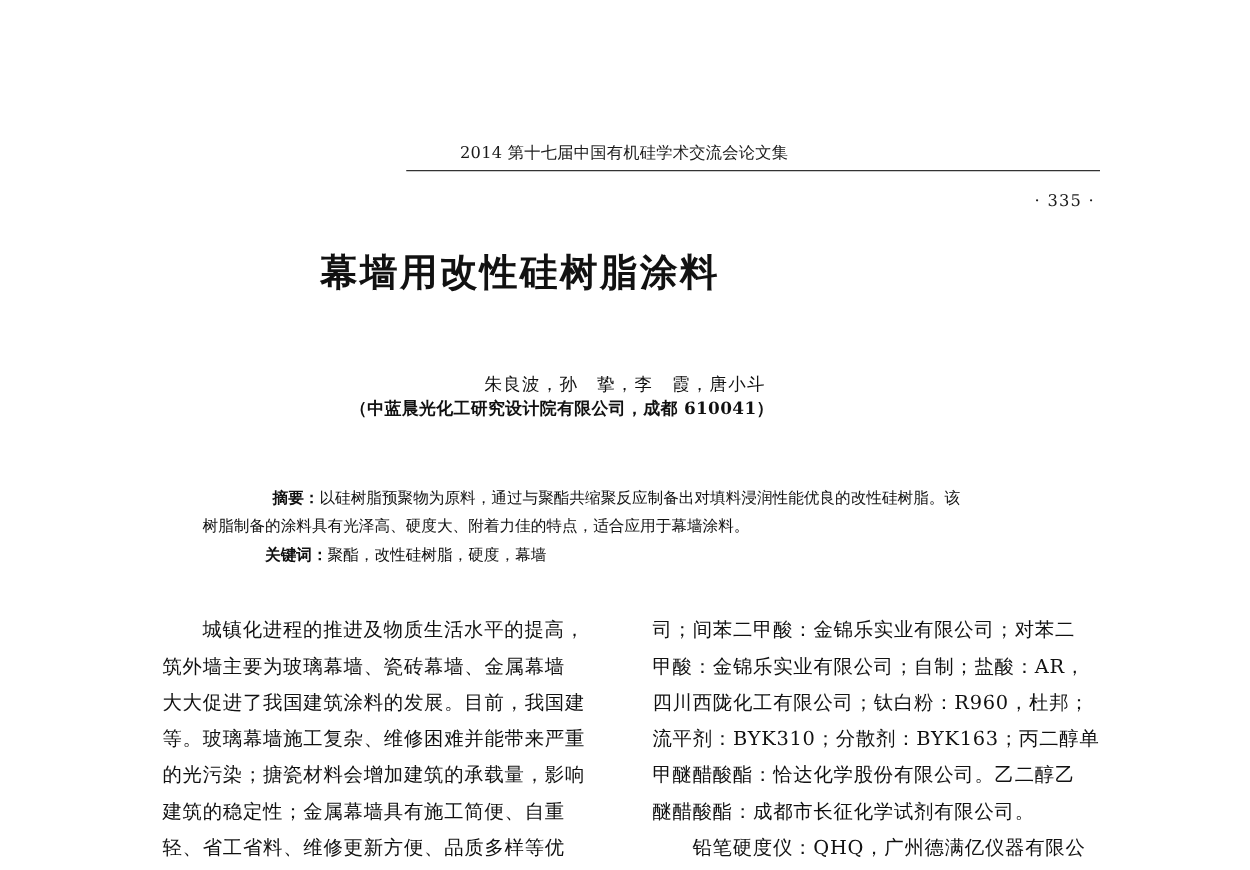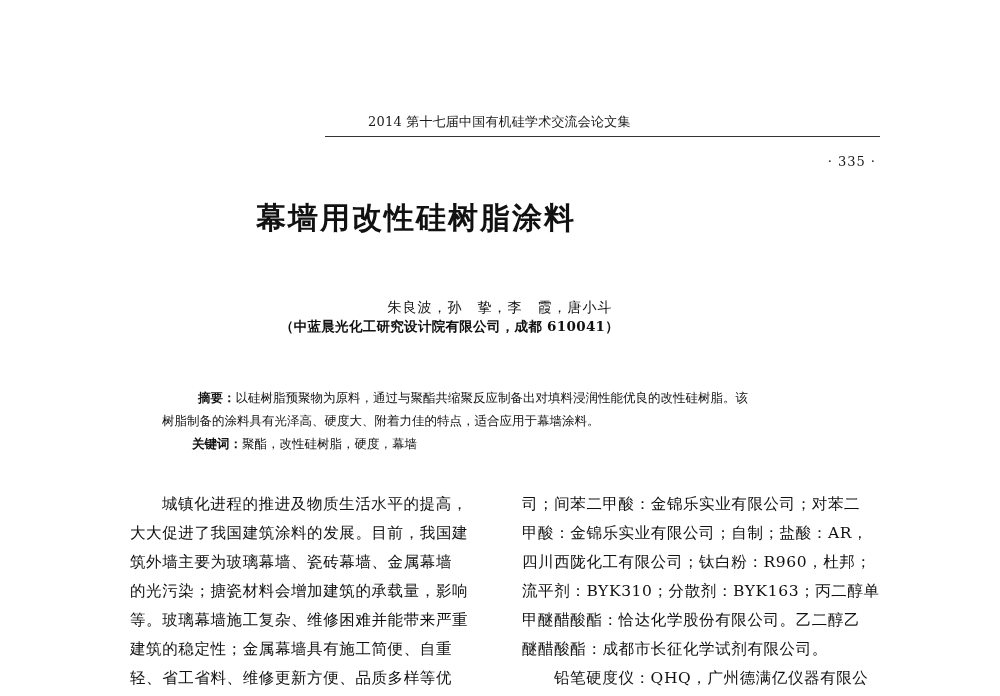--- a/index.html
+++ b/index.html
@@ -31,21 +31,21 @@
       font-size: 13.5px; letter-spacing: 0.3px; font-weight: bold;
     }
     .abstract {
       position: absolute; left: 162px; top: 386px; width: 700px;
       font-size: 12.5px; line-height: 23px;
     }
     .abstract .line1 { padding-left: 36px; white-space: nowrap; }
     .abstract .line2 { white-space: nowrap; }
     .abstract .line3 { padding-left: 30px; white-space: nowrap; }
     .label-bold {
-      font-family: "DejaVu Sans", "Liberation Sans", sans-serif; font-weight: bold;
+      font-family: "DejaVu Sans", "Liberation Sans", sans-serif; font-weight: bold; margin-left: 20px;
     }
     .col {
       position: absolute; top: 490px; width: 372px;
       font-size: 15.5px; line-height: 29px; letter-spacing: 0.6px;
     }
     .col-left { left: 130px; }
     .col-right { left: 522px; width: 368px; }
     .col .line { display: block; white-space: nowrap; }
     .indent { padding-left: 32px; }
   </style>
@@ -67,24 +67,24 @@
     <span class="label-bold">摘要：</span><span>以硅树脂预聚物为原料，通过与聚酯共缩聚反应制备出对填料浸润性能优良的改性硅树脂。该</span>
   </div>
   <div class="line2">树脂制备的涂料具有光泽高、硬度大、附着力佳的特点，适合应用于幕墙涂料。</div>
   <div class="line3">
     <span class="label-bold">关键词：</span><span>聚酯，改性硅树脂，硬度，幕墙</span>
   </div>
 </div>
 
 <div class="col col-left">
   <span class="line indent">城镇化进程的推进及物质生活水平的提高，</span>
+  <span class="line">筑外墙主要为玻璃幕墙、瓷砖幕墙、金属幕墙</span>
   <span class="line">大大促进了我国建筑涂料的发展。目前，我国建</span>
-  <span class="line">筑外墙主要为玻璃幕墙、瓷砖幕墙、金属幕墙</span>
+  <span class="line">等。玻璃幕墙施工复杂、维修困难并能带来严重</span>
   <span class="line">的光污染；搪瓷材料会增加建筑的承载量，影响</span>
-  <span class="line">等。玻璃幕墙施工复杂、维修困难并能带来严重</span>
   <span class="line">建筑的稳定性；金属幕墙具有施工简便、自重</span>
   <span class="line">轻、省工省料、维修更新方便、品质多样等优</span>
   <span class="line">点，但其耐久性及耐候性较差。</span>
 </div>
 
 <div class="col col-right">
   <span class="line">司；间苯二甲酸：金锦乐实业有限公司；对苯二</span>
   <span class="line">甲酸：金锦乐实业有限公司；自制；盐酸：AR，</span>
   <span class="line">四川西陇化工有限公司；钛白粉：R960，杜邦；</span>
   <span class="line">流平剂：BYK310；分散剂：BYK163；丙二醇单</span>

